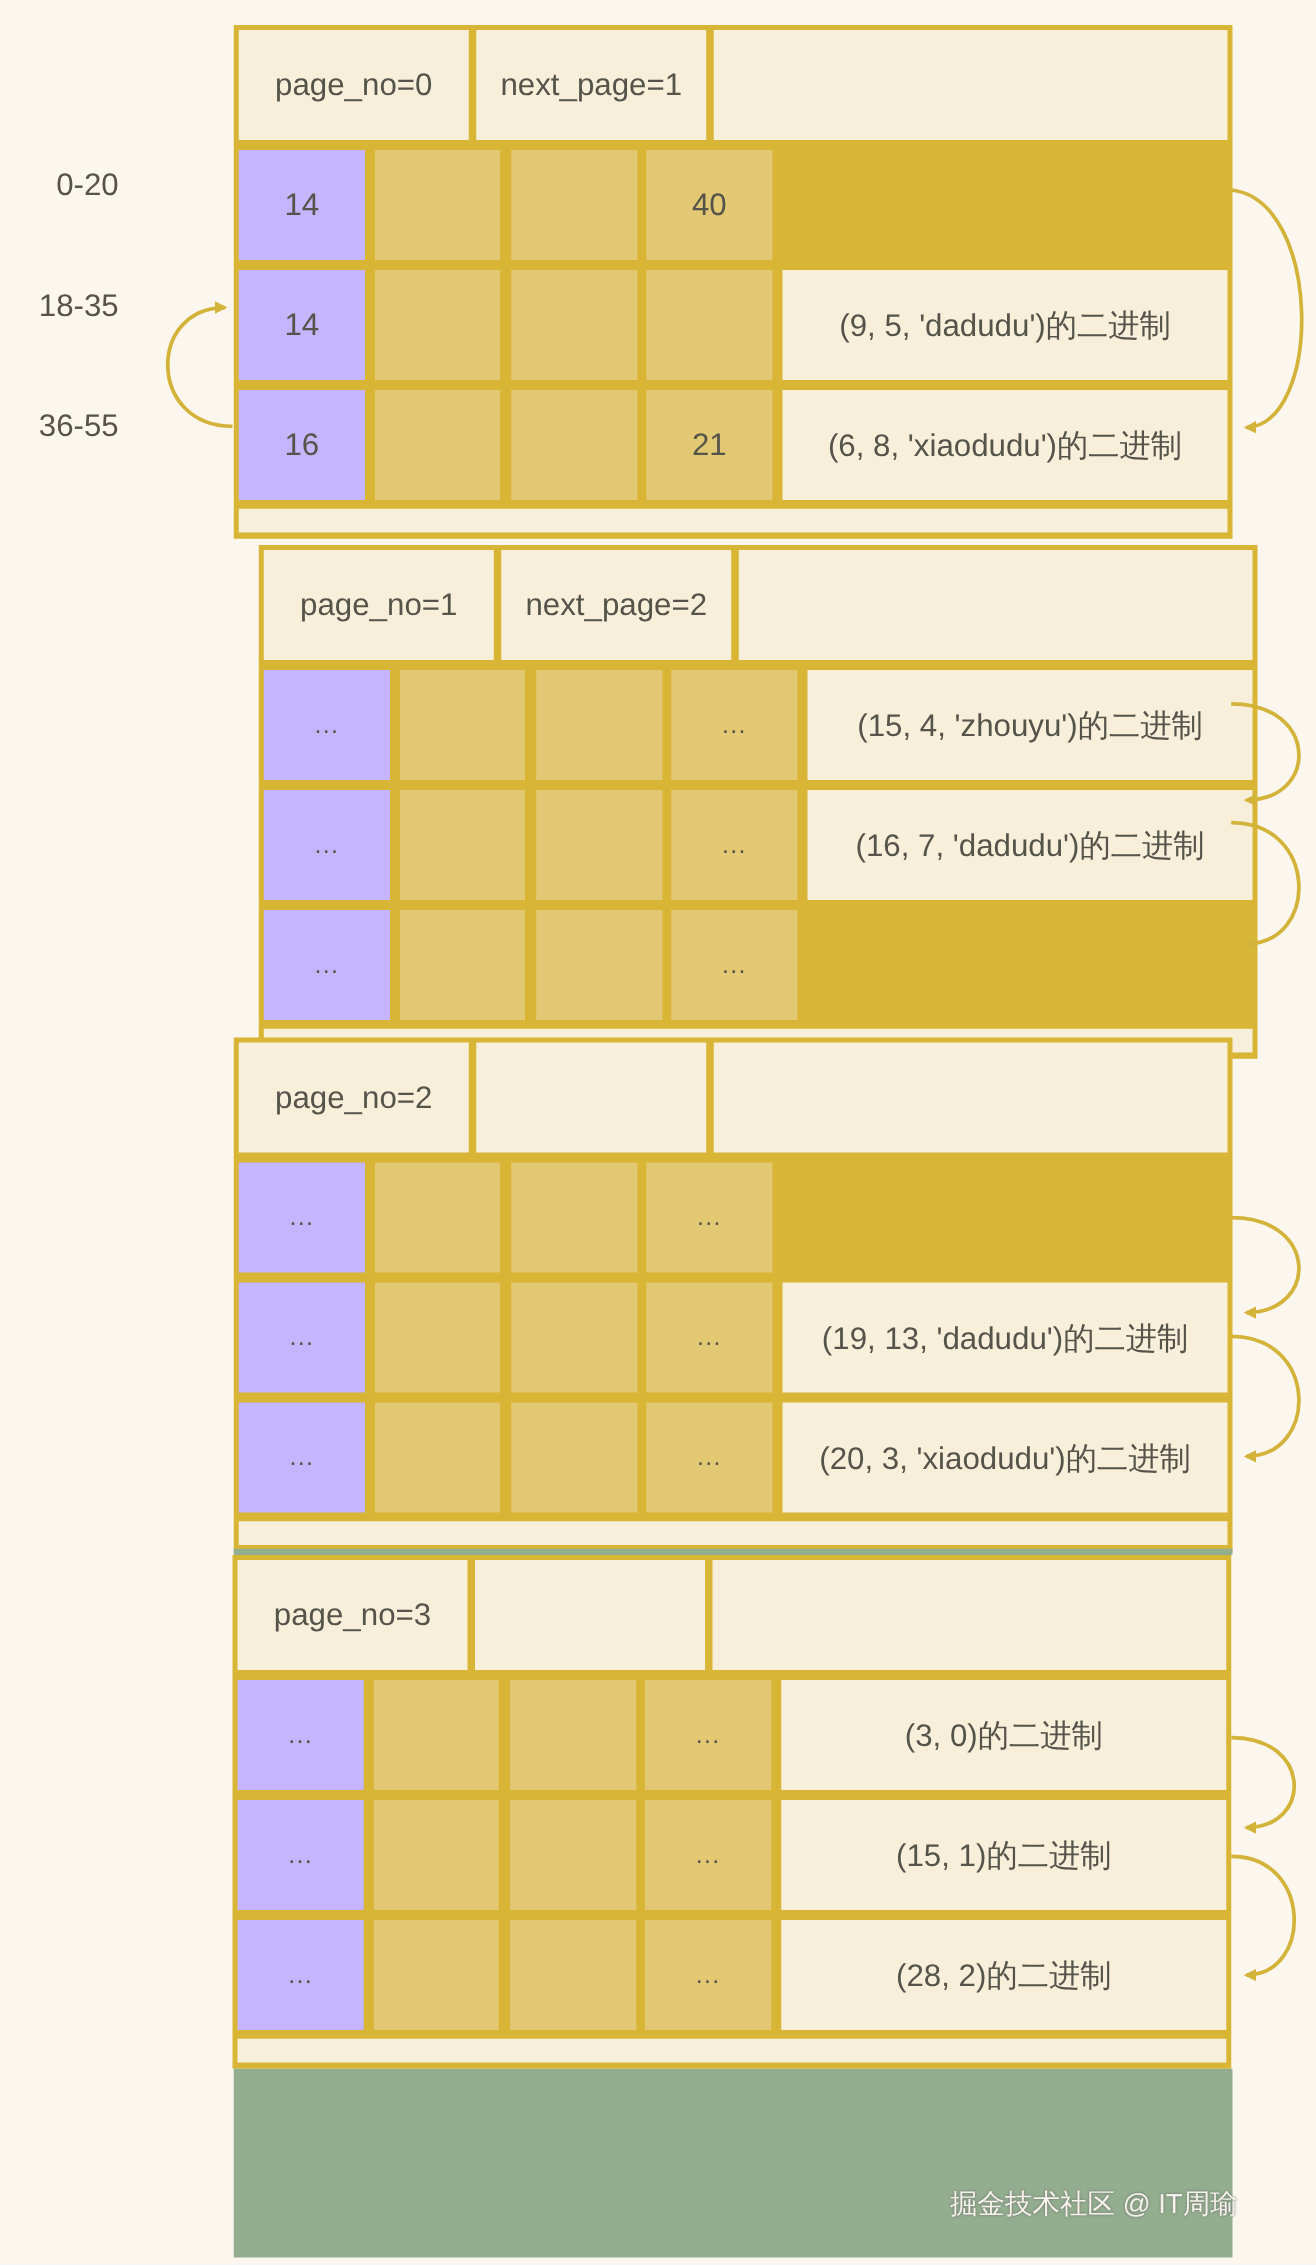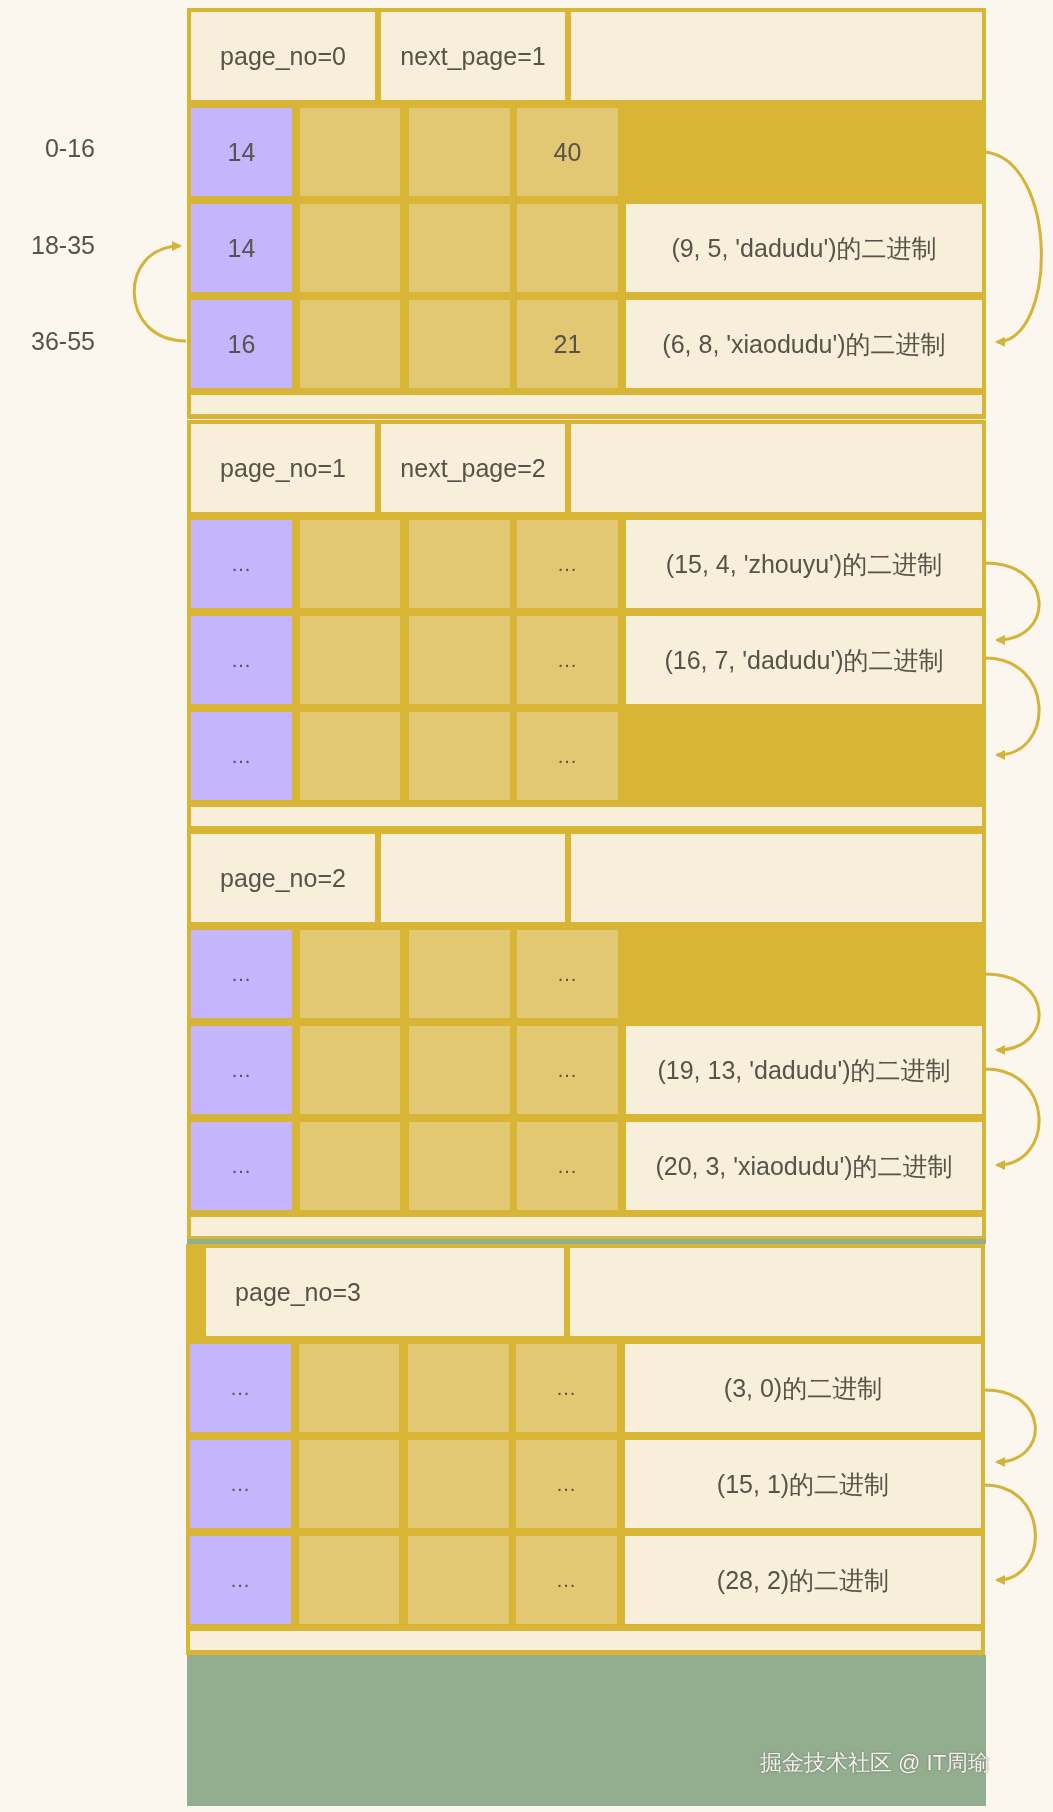--- a/index.html
+++ b/index.html
@@ -16,25 +16,25 @@
   .dots{font-size:20px;letter-spacing:1px;}
   .green{position:absolute;left:187px;top:1655px;width:799px;height:151px;background:#93ad8f;}
   .greenline{position:absolute;left:187px;top:1239px;width:799px;height:5px;background:#93ad8f;}
   .watermark{position:absolute;left:760px;top:1748px;font-size:22px;color:#f4f2ea;
     text-shadow:0 0 2px #666;white-space:nowrap;}
   svg.arrows{position:absolute;left:0;top:0;}
 </style>
 </head>
 <body>
 
-<div class="side-label" style="left:0;top:134px;">0-16</div>
+<div class="side-label" style="left:0;top:134px;">0-20</div>
 <div class="side-label" style="left:0;top:231px;">18-35</div>
 <div class="side-label" style="left:0;top:327px;">36-55</div>
 
-<div class="page" style="top:8px;padding-left:40px;">
+<div class="page" style="top:20px;padding-left:40px;">
   <div class="cell hdr" style="left:4px;top:4px;width:184px;height:88px;">
       <span>page_no=0</span>
     </div>
   <div class="cell hdr" style="left:194px;top:4px;width:184px;height:88px;">
       <span>next_page=1</span>
     </div>
   <div class="cell hdr" style="left:384px;top:4px;width:411px;height:88px;"></div>
 
   <div class="cell org" style="left:4px;top:100px;width:101px;height:88px;">
       <span>14</span>
@@ -77,21 +77,21 @@
   <div class="cell yel" style="left:330px;top:292px;width:101px;height:88px;">
       <span>21</span>
     </div>
   <div class="cell txt" style="left:439px;top:292px;width:356px;height:88px;">
       <span>(6, 8, 'xiaodudu')的二进制</span>
     </div>
 
   <div class="cell spacer" style="left:4px;top:387px;width:791px;height:19px;"></div>
 </div>
 
-<div class="page" style="top:420px;">
+<div class="page" style="top:436px;margin-left:20px;">
   <div class="cell hdr" style="left:4px;top:4px;width:184px;height:88px;">
       <span>page_no=1</span>
     </div>
   <div class="cell hdr" style="left:194px;top:4px;width:184px;height:88px;">
       <span>next_page=2</span>
     </div>
   <div class="cell hdr" style="left:384px;top:4px;width:411px;height:88px;"></div>
 
   <div class="cell org dots" style="left:4px;top:100px;width:101px;height:88px;">
       <span>...</span>
@@ -194,21 +194,21 @@
   <div class="cell txt" style="left:439px;top:292px;width:356px;height:88px;">
       <span>(20, 3, 'xiaodudu')的二进制</span>
     </div>
 
   <div class="cell spacer" style="left:4px;top:387px;width:791px;height:19px;"></div>
 </div>
 
 <div class="greenline"></div>
 
 <div class="page" style="top:1244px;left:186px;">
-  <div class="cell hdr" style="left:4px;top:4px;width:184px;height:88px;margin-left:16px;">
+  <div class="cell hdr" style="left:4px;top:4px;width:184px;height:88px;">
       <span>page_no=3</span>
     </div>
   <div class="cell hdr" style="left:194px;top:4px;width:184px;height:88px;">
       <span></span>
     </div>
   <div class="cell hdr" style="left:384px;top:4px;width:411px;height:88px;"></div>
 
   <div class="cell org dots" style="left:4px;top:100px;width:101px;height:88px;">
       <span>...</span>
     </div>

